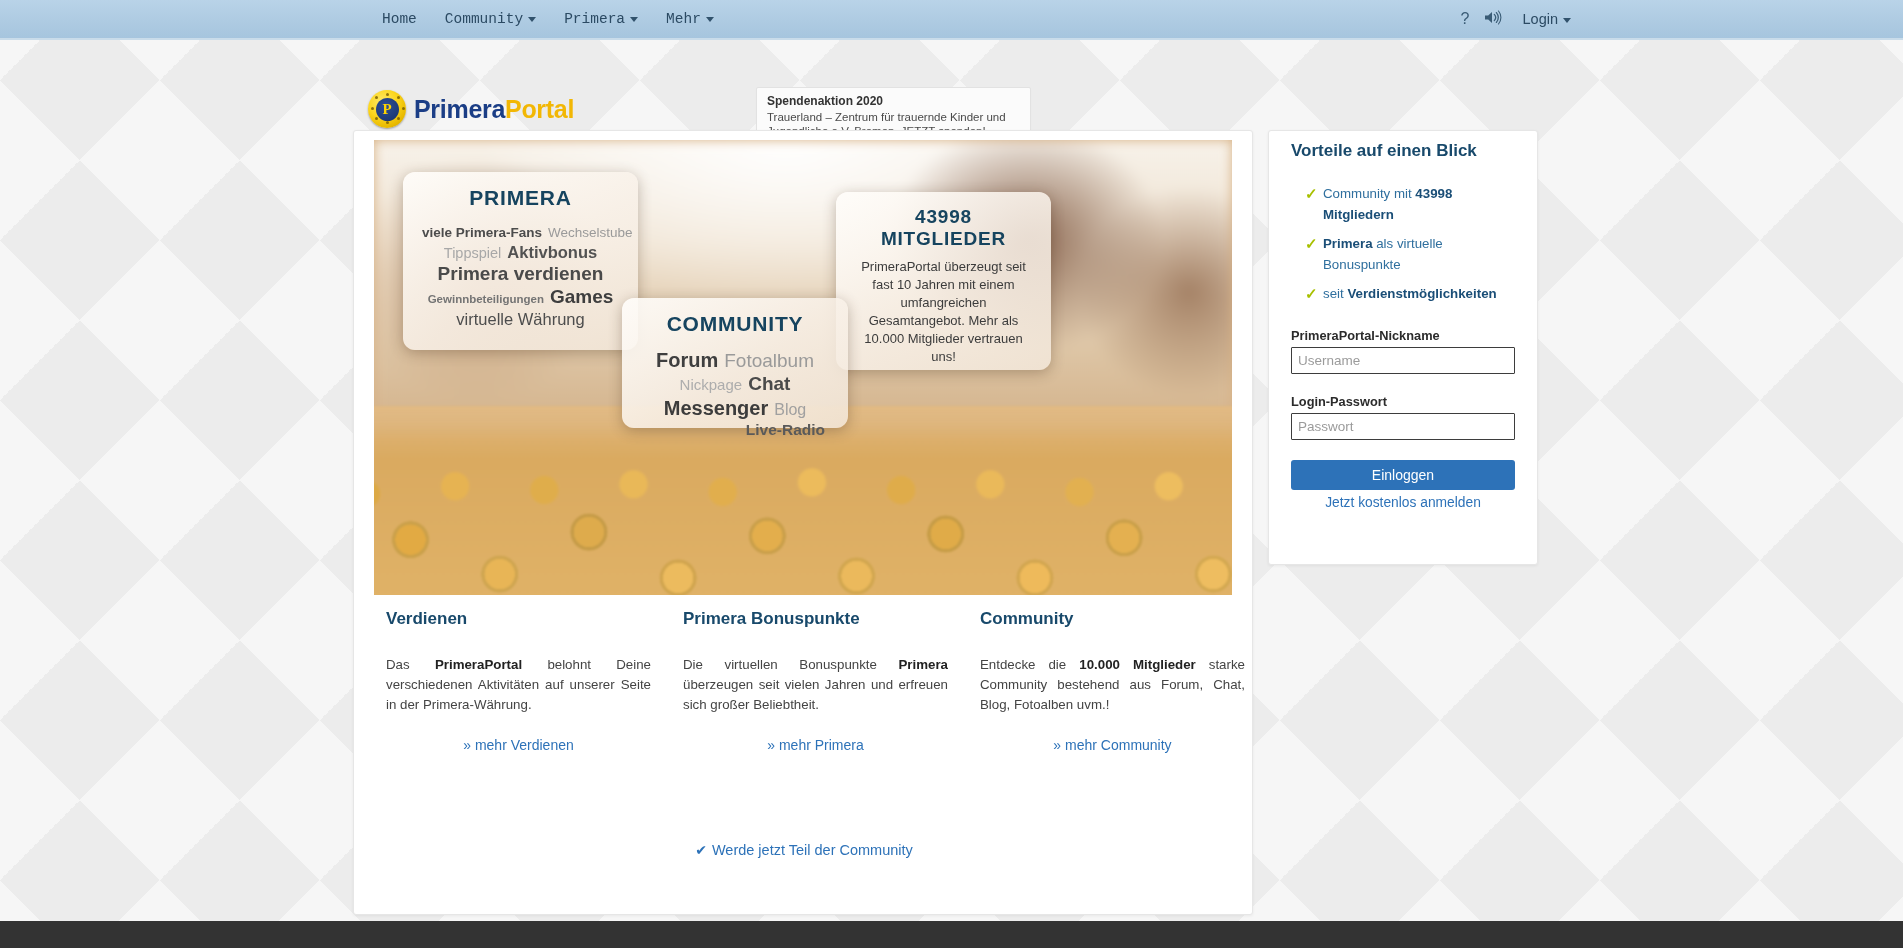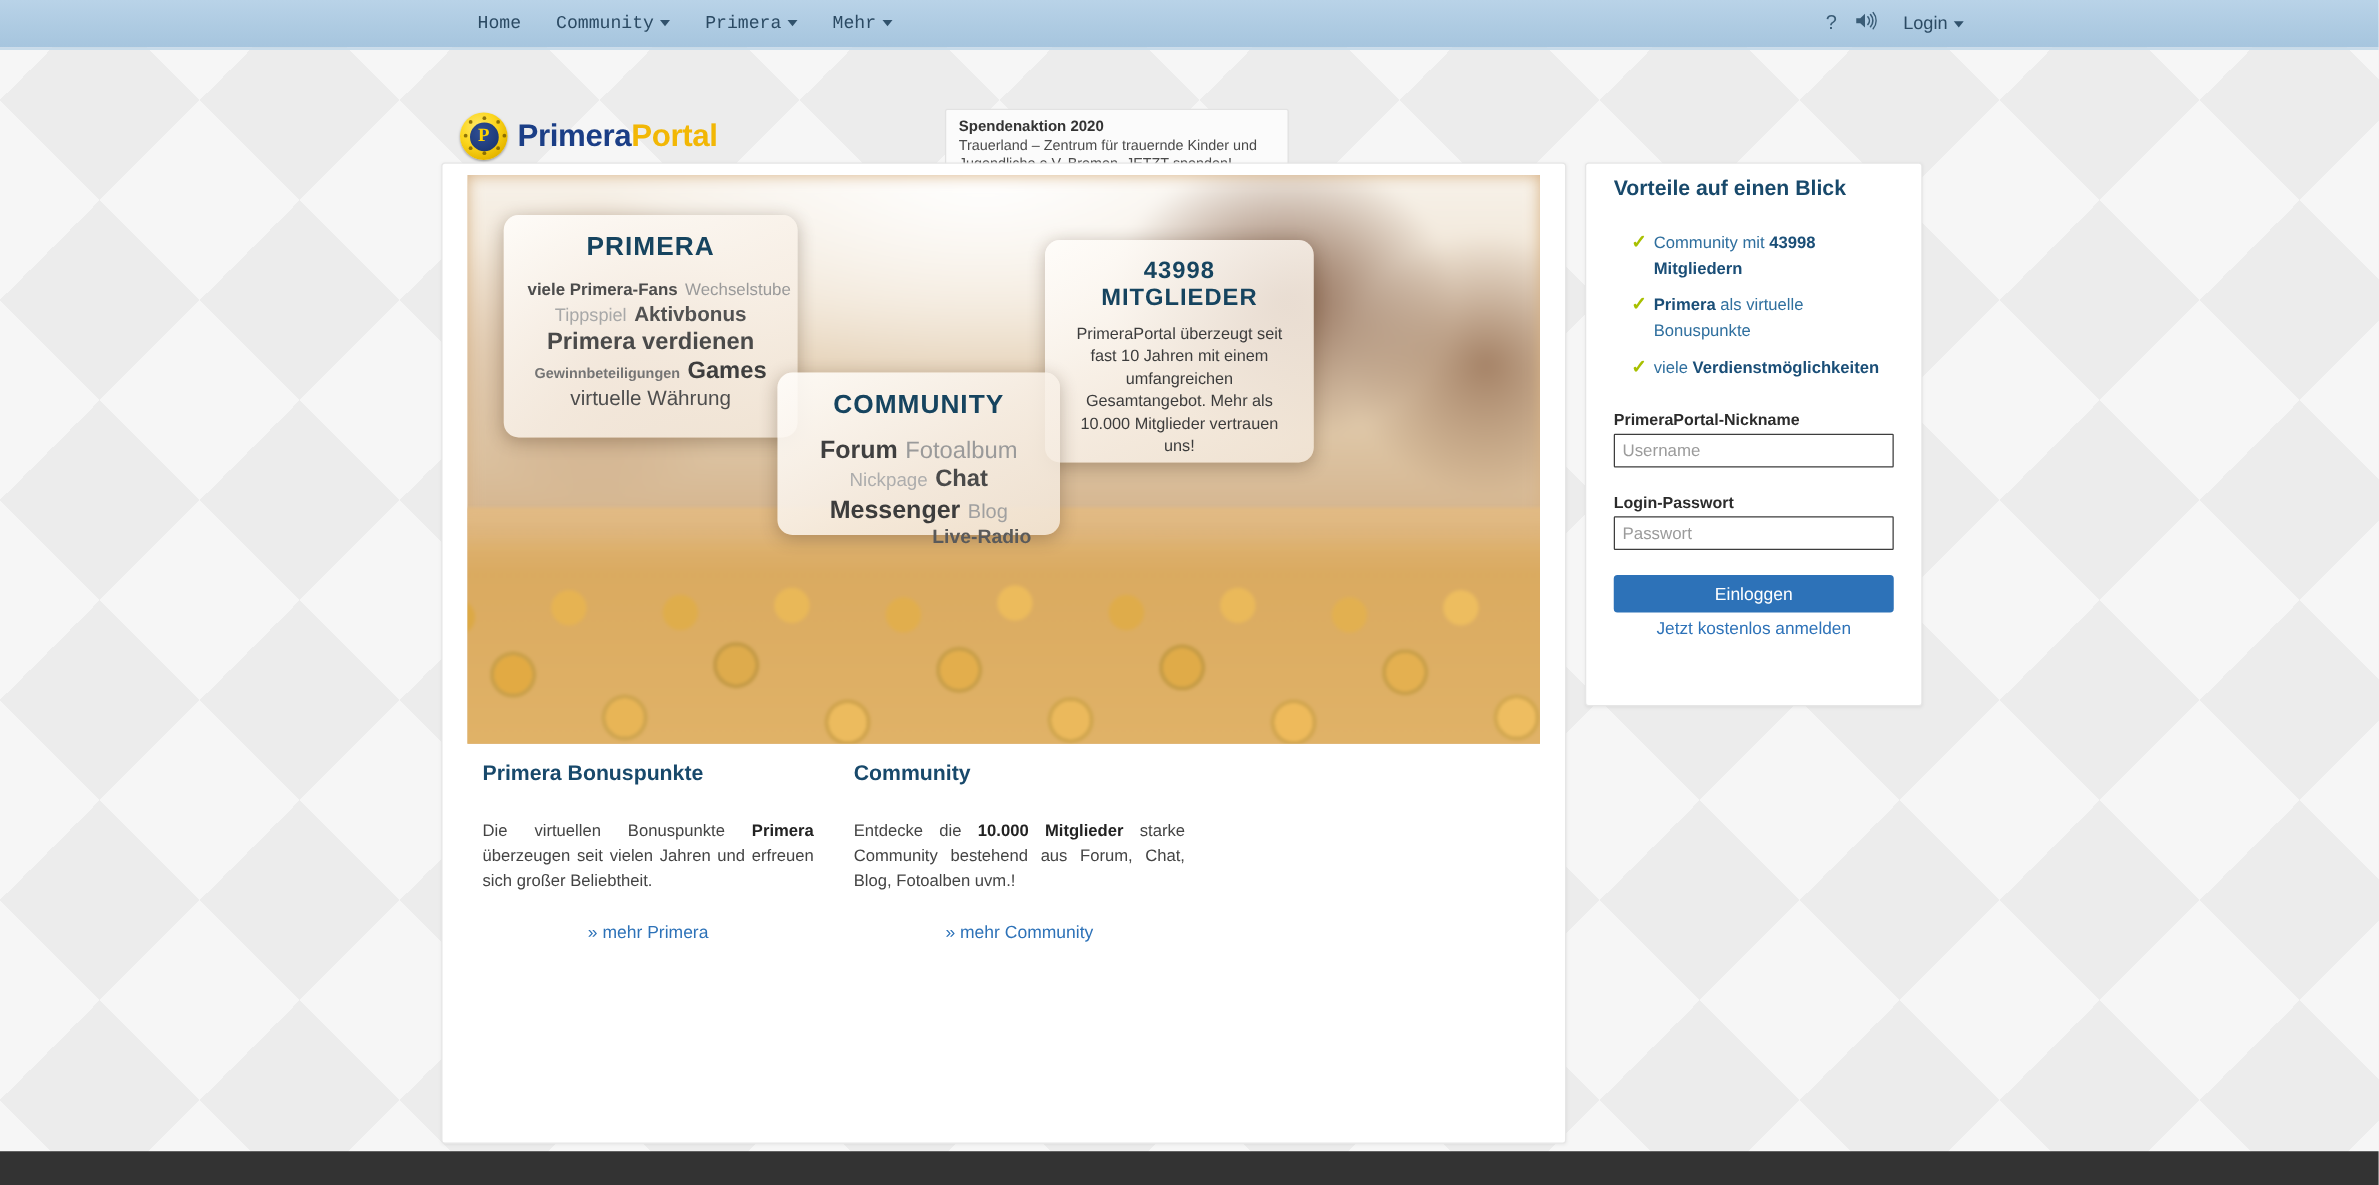--- a/index.html
+++ b/index.html
@@ -341,48 +341,56 @@
     </div>
 
     <div class="bubble" id="bubble-members">
       <h3>43998 MITGLIEDER</h3>
       <p>PrimeraPortal überzeugt seit fast 10 Jahren mit einem umfangreichen Gesamtangebot. Mehr als 10.000 Mitglieder vertrauen uns!</p>
     </div>
   </div>
 
   <div id="cols">
 
+    <div class="col">
+      <h4>Verdienen</h4>
+      <p><span>Das </span><b>PrimeraPortal</b><span> belohnt Deine verschiedenen Aktivitäten auf unserer Seite in der Primera-Währung.</span></p>
+      <a class="more">» mehr Verdienen</a>
+    </div>
 
     <div class="col">
       <h4>Primera Bonuspunkte</h4>
       <p><span>Die virtuellen Bonuspunkte </span><b>Primera</b><span> überzeugen seit vielen Jahren und erfreuen sich großer Beliebtheit.</span></p>
       <a class="more">» mehr Primera</a>
     </div>
 
     <div class="col">
       <h4>Community</h4>
       <p><span>Entdecke die </span><b>10.000 Mitglieder</b><span> starke Community bestehend aus Forum, Chat, Blog, Fotoalben uvm.!</span></p>
       <a class="more">» mehr Community</a>
     </div>
   </div>
 
+  <div id="cta">
+    <a><span class="chk">✔</span><span>Werde jetzt Teil der Community</span></a>
+  </div>
 </div>
 
 <div id="sidebar">
   <h2>Vorteile auf einen Blick</h2>
 
   <ul class="adv">
     <li>
       <span class="tick">✓</span><span>Community mit </span><b>43998 Mitgliedern</b><span></span>
     </li>
     <li>
       <span class="tick">✓</span><span></span><b>Primera</b><span> als virtuelle Bonuspunkte</span>
     </li>
     <li>
-      <span class="tick">✓</span><span>viele </span><b>Verdienstmöglichkeiten</b><span></span>
+      <span class="tick">✓</span><span>seit </span><b>Verdienstmöglichkeiten</b><span></span>
     </li>
   </ul>
 
   <label class="flabel">PrimeraPortal-Nickname</label>
   <input class="finput" type="text" placeholder="Username" style="">
 
   <label class="flabel">Login-Passwort</label>
   <input class="finput" type="password" placeholder="Passwort" style="">
 
   <button id="login-btn">Einloggen</button>

